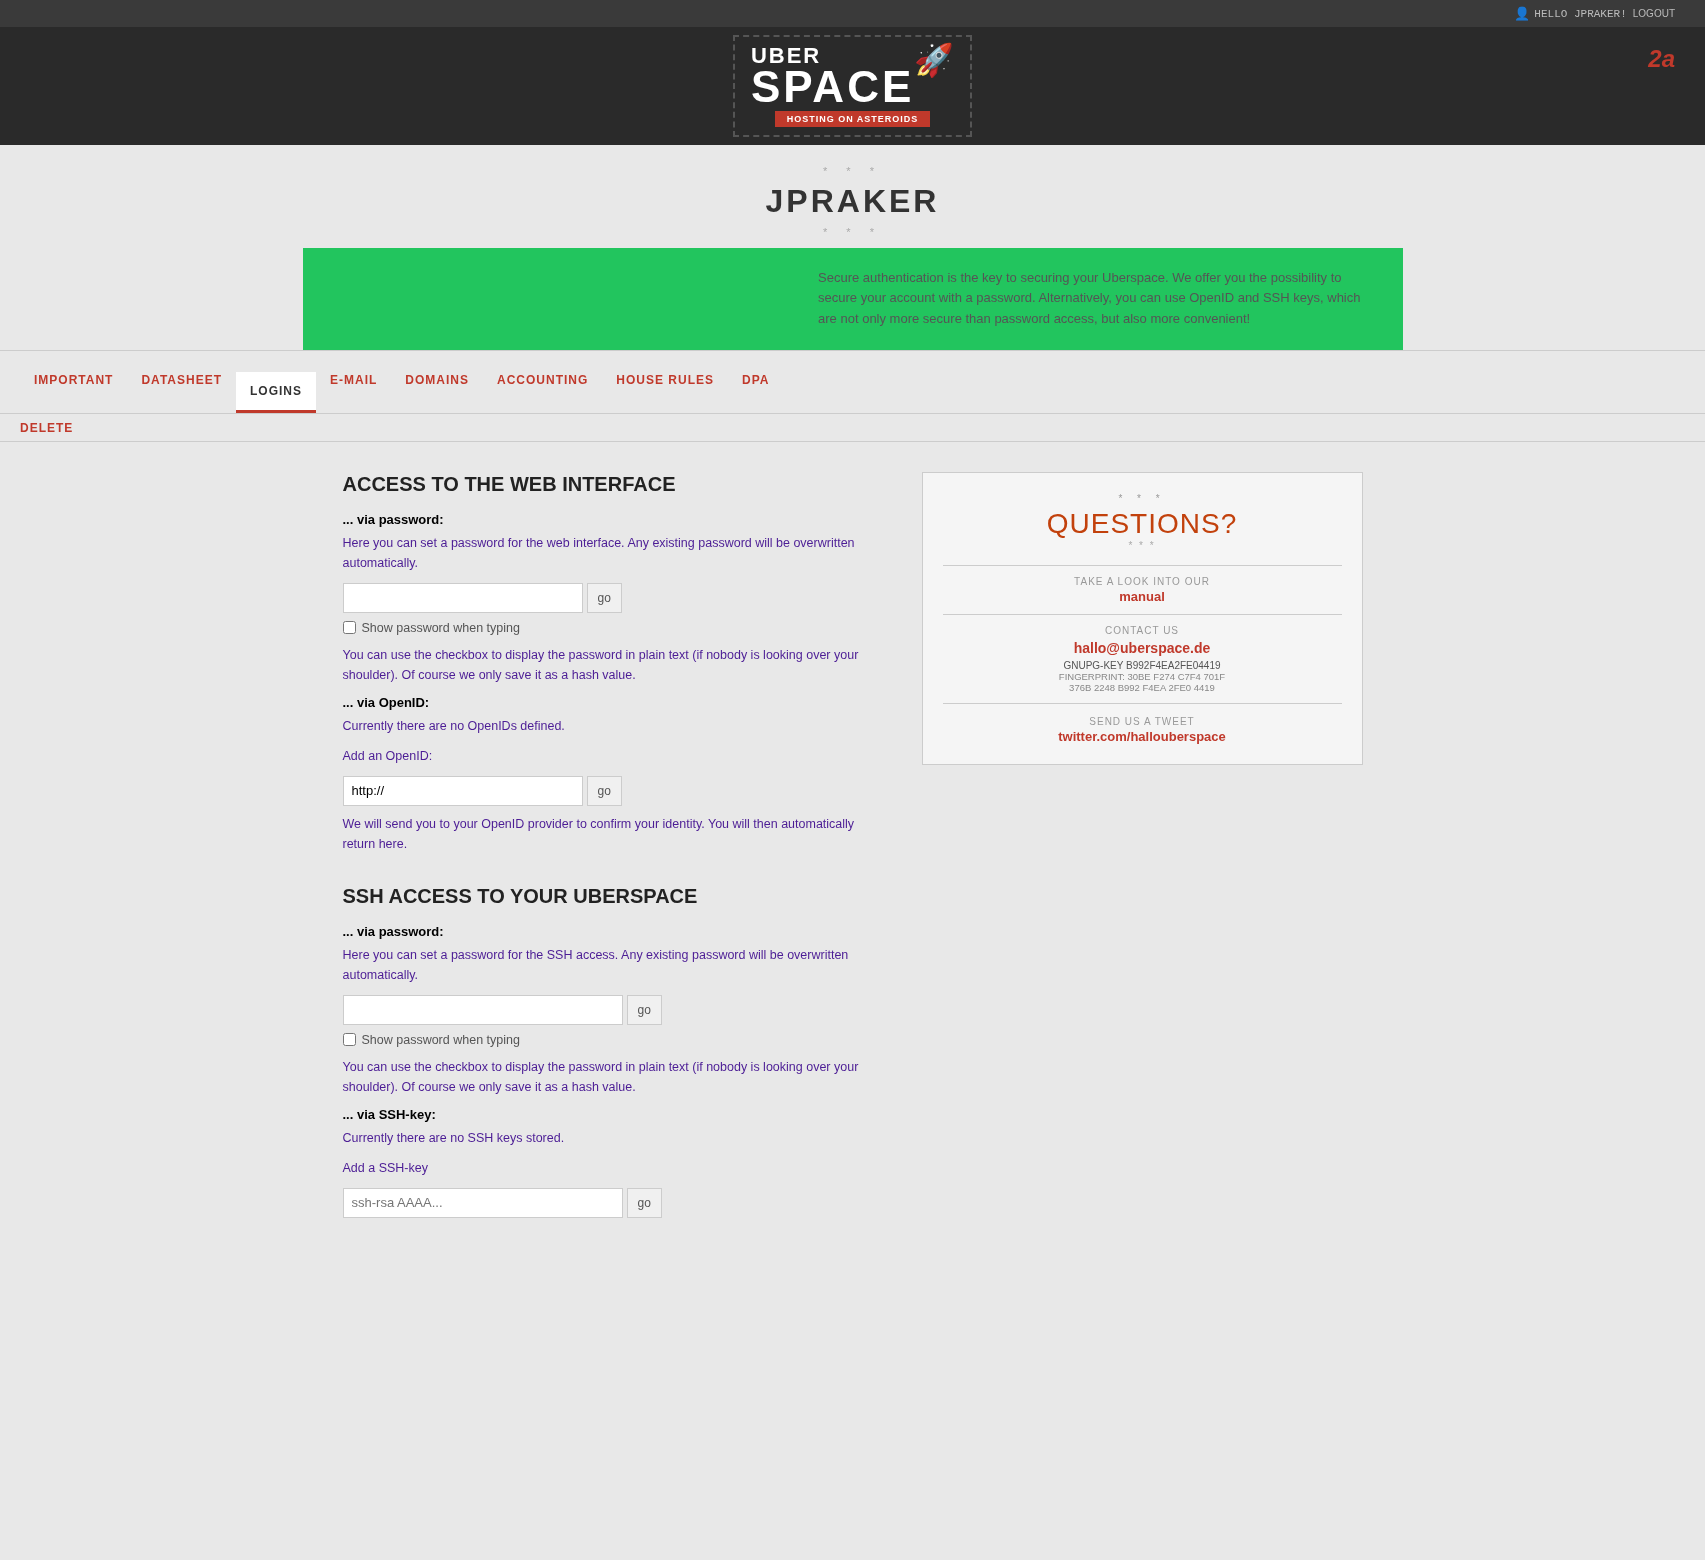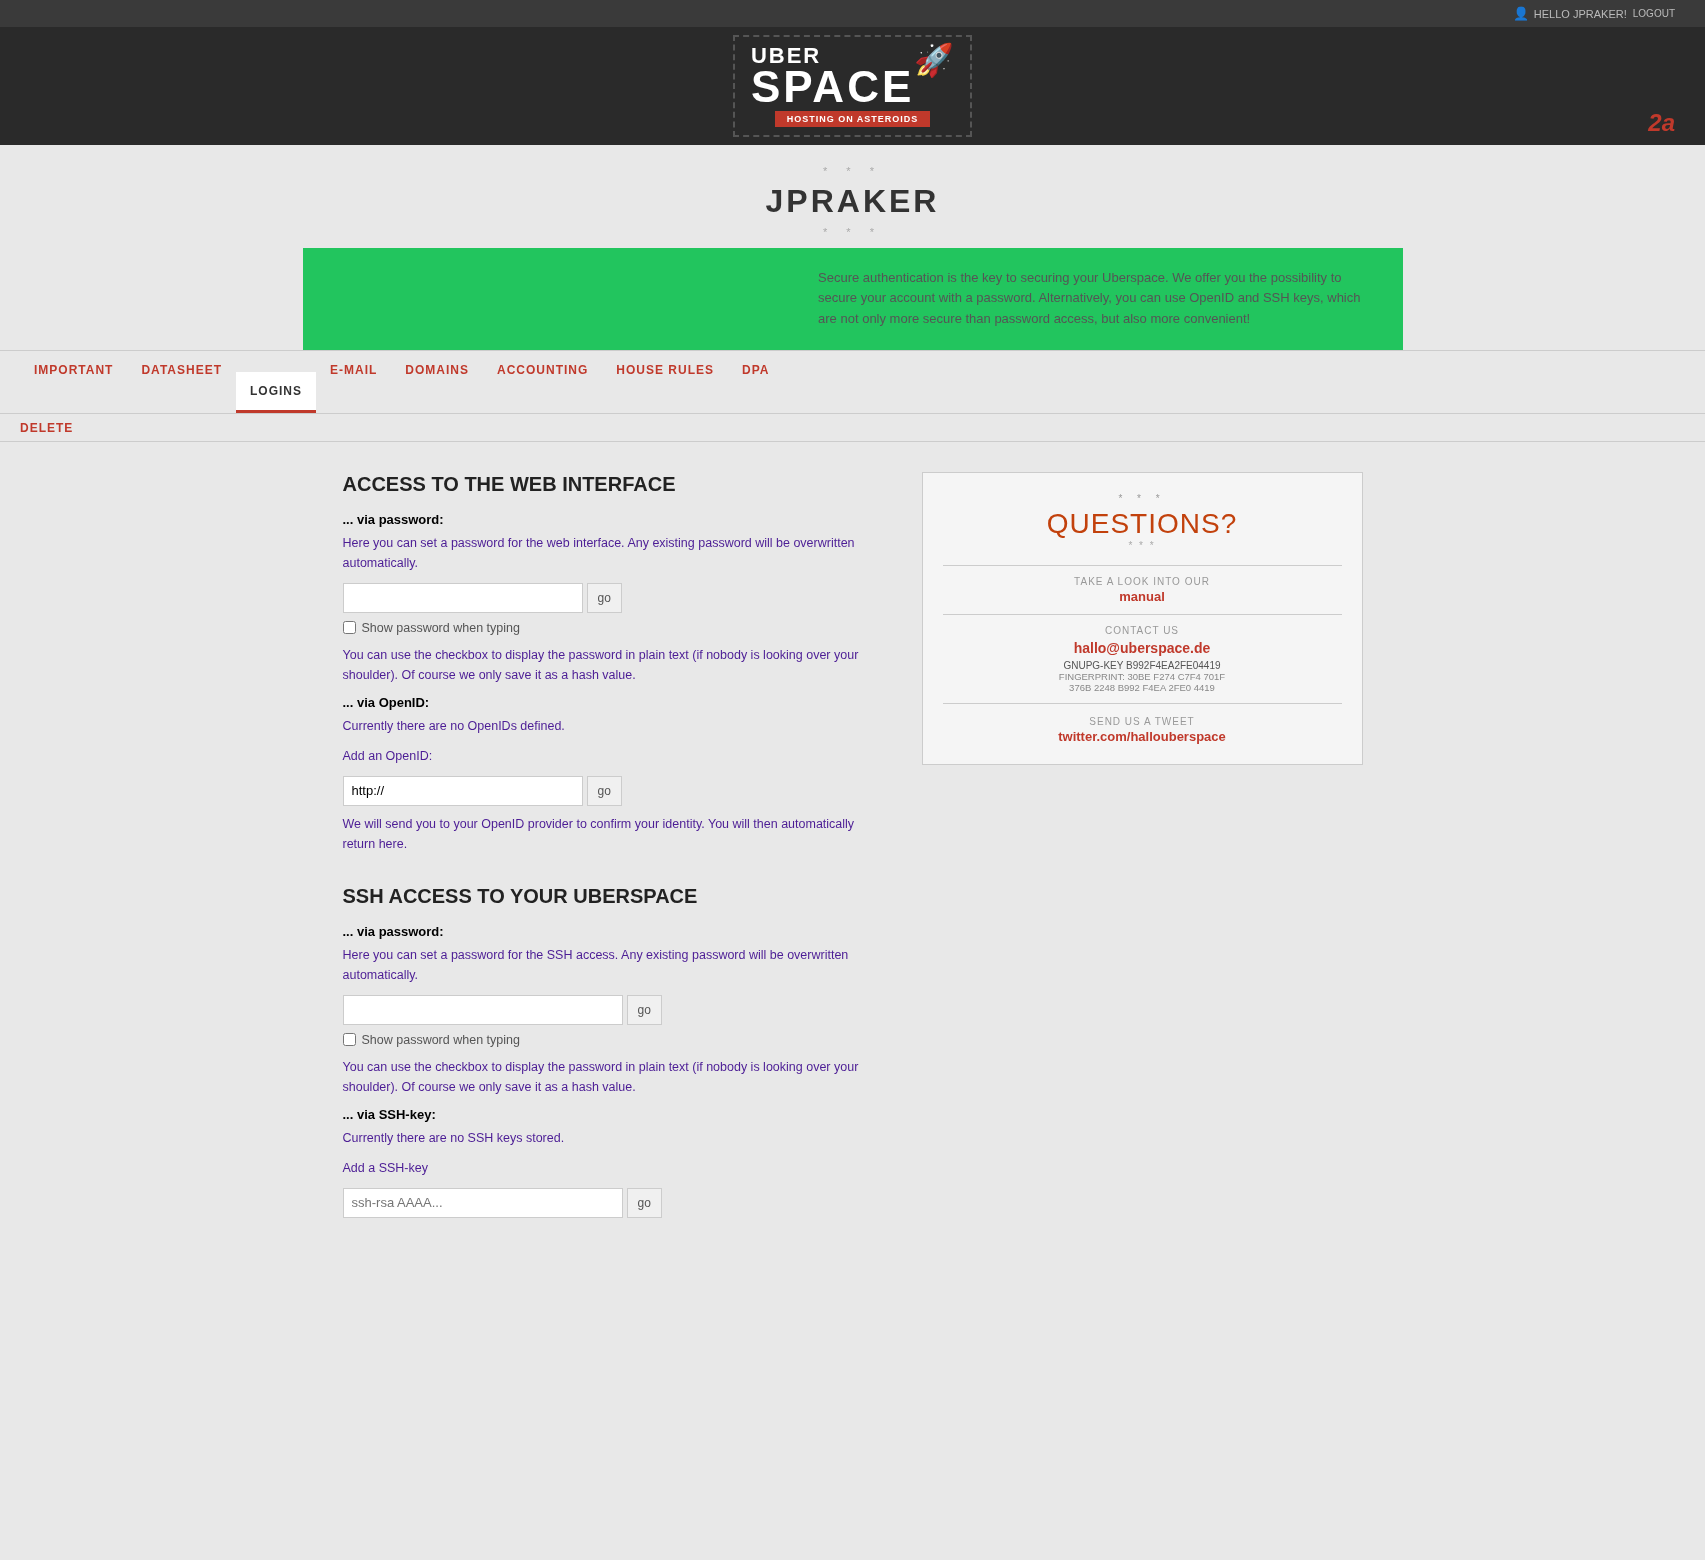--- a/index.html
+++ b/index.html
@@ -7,21 +7,21 @@
       font-family: Arial, Helvetica, sans-serif;
       background: #e8e8e8;
       font-size: 13px;
       color: #333;
     }
 
     
     .header {
       background: #2a2a2a;
       display: flex;
-      align-items: flex-end;
+      align-items: flex-start;
       justify-content: space-between;
       padding: 8px 30px;
       min-height: 110px;
     }
     .logo-badge {
       background: #c0392b;
       color: white;
       font-size: 9px;
       font-weight: bold;
       letter-spacing: 1px;
@@ -48,21 +48,21 @@
       letter-spacing: 3px;
       margin: 6px 0;
     }
 
     
     .nav-bar {
       background: #e8e8e8;
       border-top: 1px solid #ccc;
       border-bottom: 1px solid #ccc;
       display: flex;
-      align-items: flex-start;
+      align-items: center;
       padding: 0 20px;
       flex-wrap: wrap;
     }
     .nav-item {
       color: #c0392b;
       font-size: 12px;
       font-weight: bold;
       letter-spacing: 1px;
       text-transform: uppercase;
       padding: 12px 14px;
@@ -335,21 +335,21 @@
       margin-top: -4px;
     }
   </style>
 </head>
 <body>
 
 <div class="page-wrapper">
 
   <div class="top-bar-content">
     <span class="user-icon">👤</span>
-    <span style="color:#bbb;font-size:11px;margin-right:6px;">HELLO JPRAKER!</span>
+    <span style="color:#bbb;font-size:11px;margin-right:6px;font-family:Liberation Mono, monospace;">HELLO JPRAKER!</span>
     <a style="color:#bbb;font-size:10px;text-decoration:none;cursor:pointer;">LOGOUT</a>
   </div>
 
   <div class="header">
     <div style="flex:1"></div>
     <div class="logo-wrapper">
       <div class="logo-box">
         <div class="logo-inner">
           <div class="logo-text-block">
             <span class="uber-text">UBER</span>

